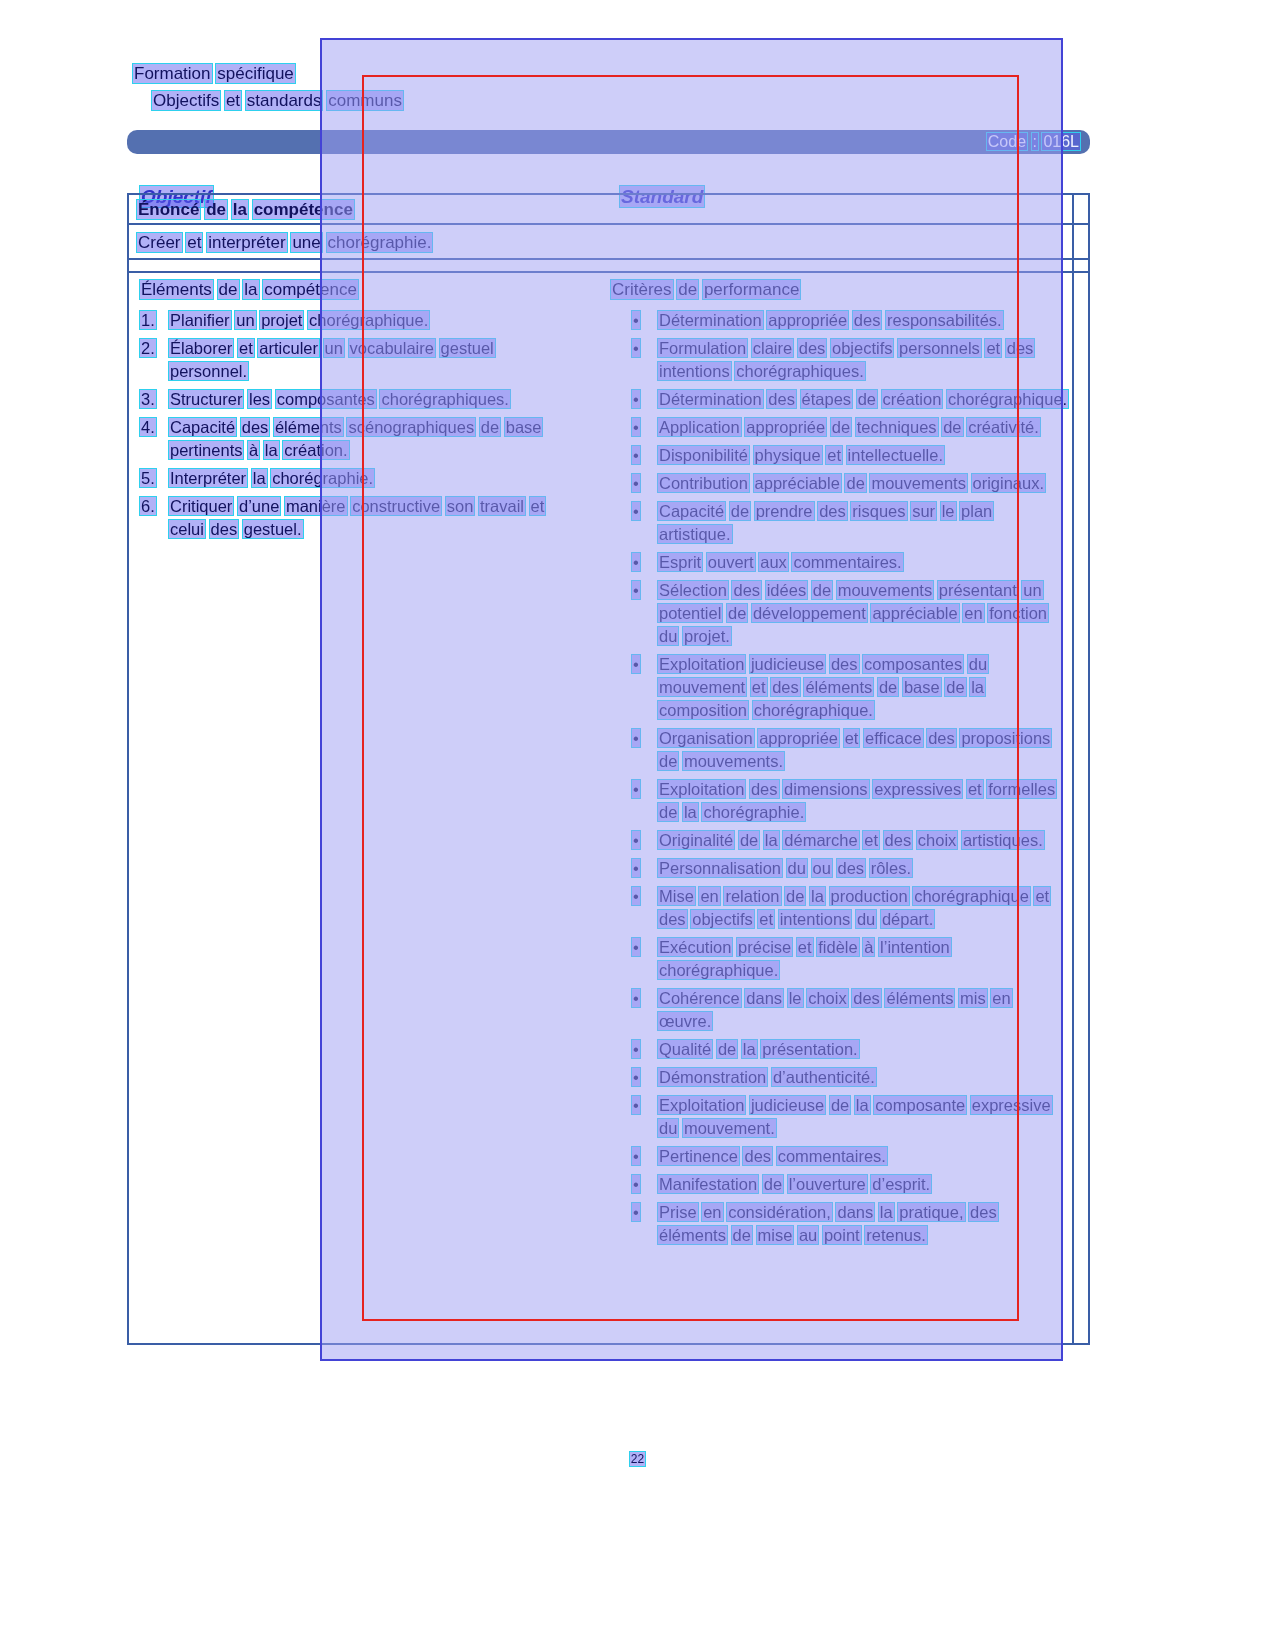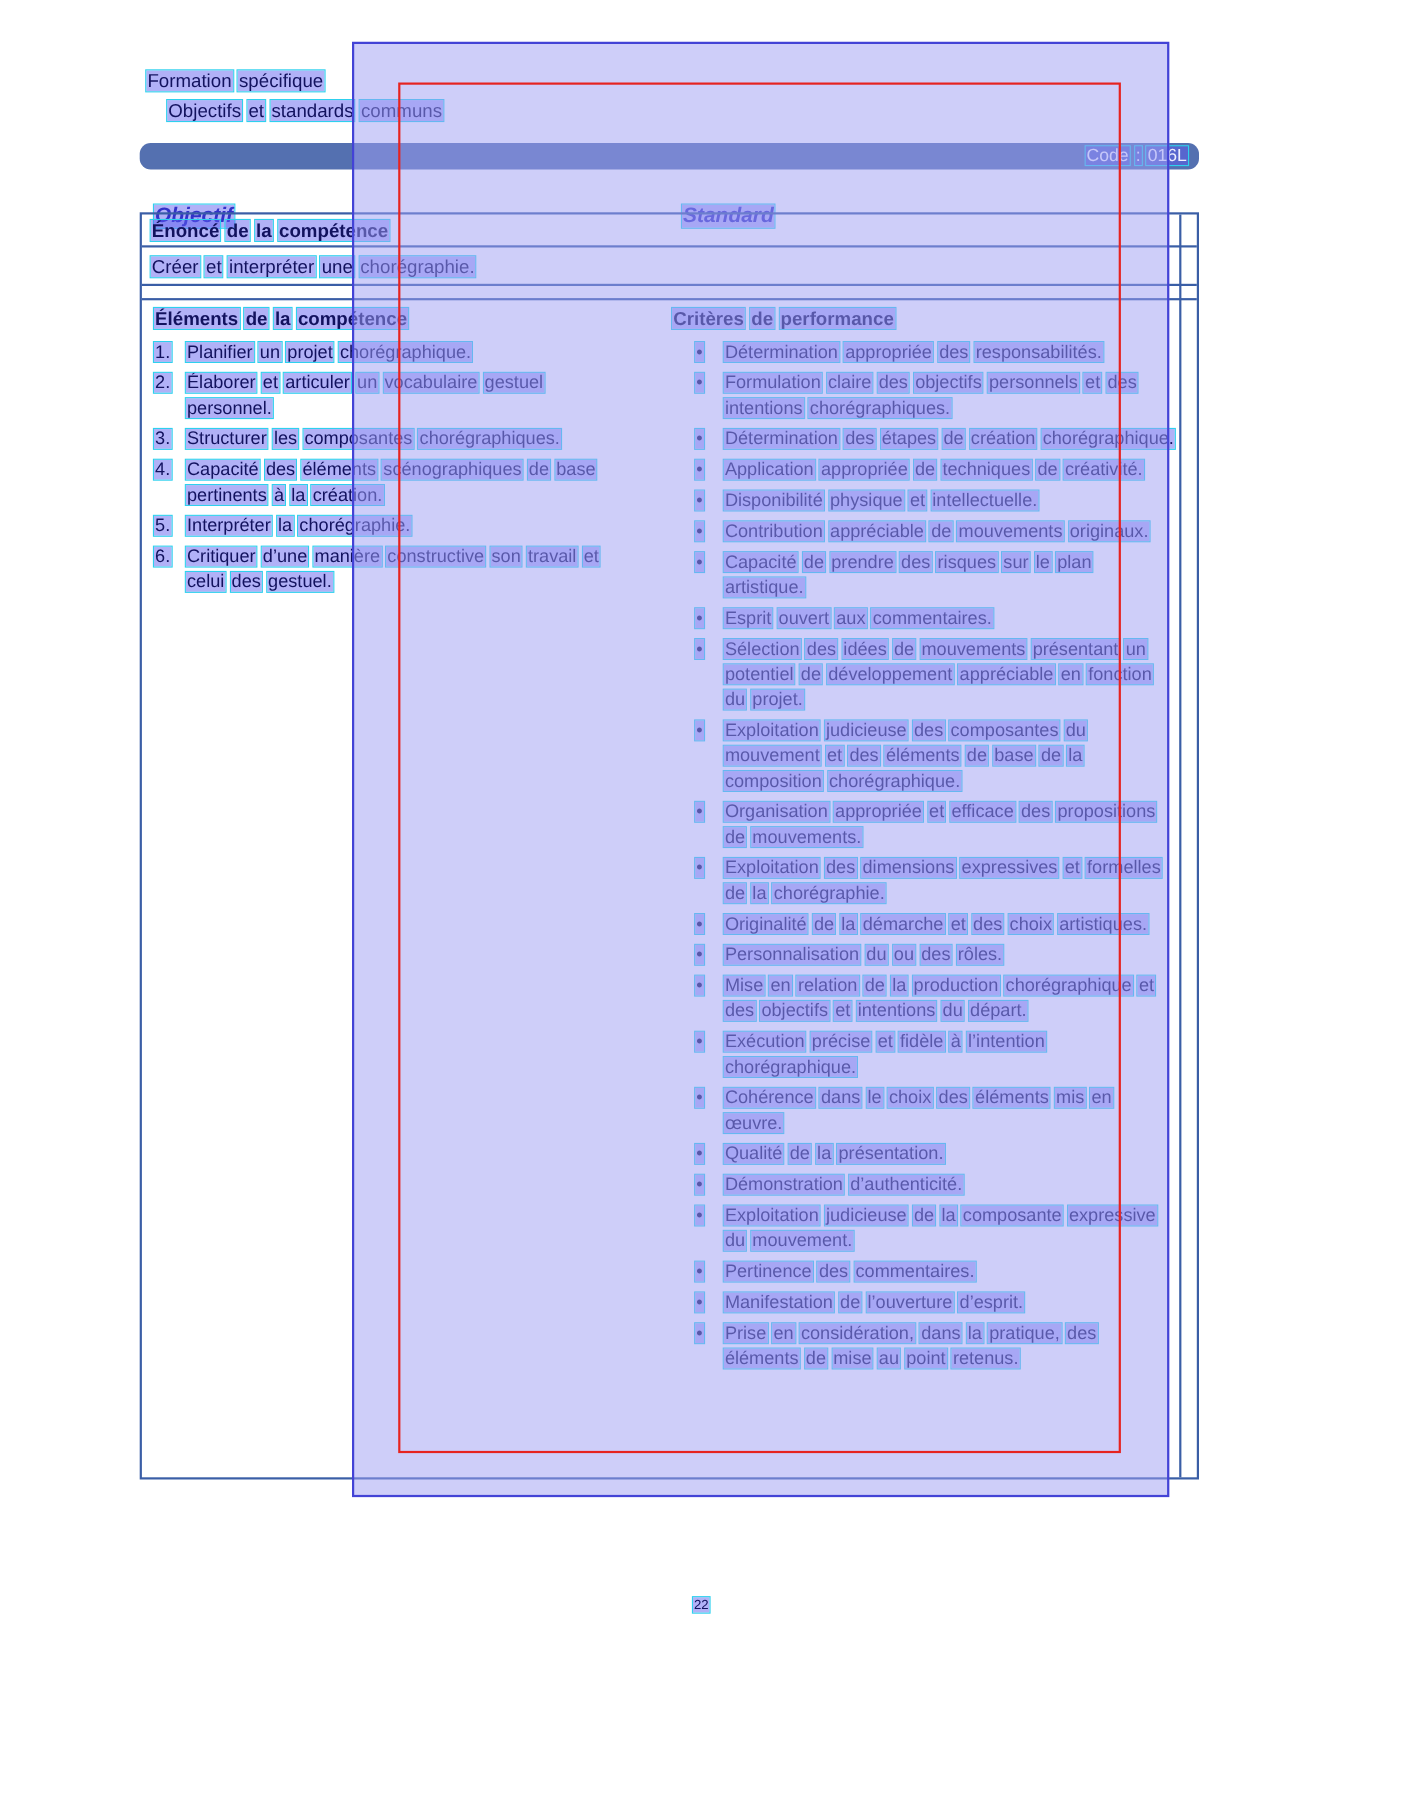--- a/index.html
+++ b/index.html
@@ -47,21 +47,21 @@
     width: 963px; height: 1152px;
     border: 2px solid var(--border, #3a5ea6);
     font-size: 17px;
   }
   .row { border-bottom: 2px solid var(--border, #3a5ea6); }
   .title-row { height: 30px; padding: 5px 0 0 8px; font-weight: bold; }
   .body-row  { height: 35px; padding: 8px 0 17px 8px; }
   .spacer-row { height: 13px; }
   .body-area { position: relative; height: 1070px; overflow: hidden; }
 
-  .col-head { position: absolute; top: 7px; font-weight: bold; white-space: nowrap; }
+  .col-head { position: absolute; top: 7px; font-weight: normal; white-space: nowrap; }
   .col-head.left  { left: 11px; }
   .col-head.right { left: 482px; }
 
   .list { position: absolute; top: 36px; }
   .list.elements { left: 11px;  width: 455px; }
   .list.criteres { left: 503px; width: 452px; }
 
   .item { display: flex; margin-bottom: 5px; line-height: 23px; font-size: 16.5px; }
   .item .num    { flex: 0 0 29px; }
   .item .bullet { flex: 0 0 14px; margin-right: 12px; }

